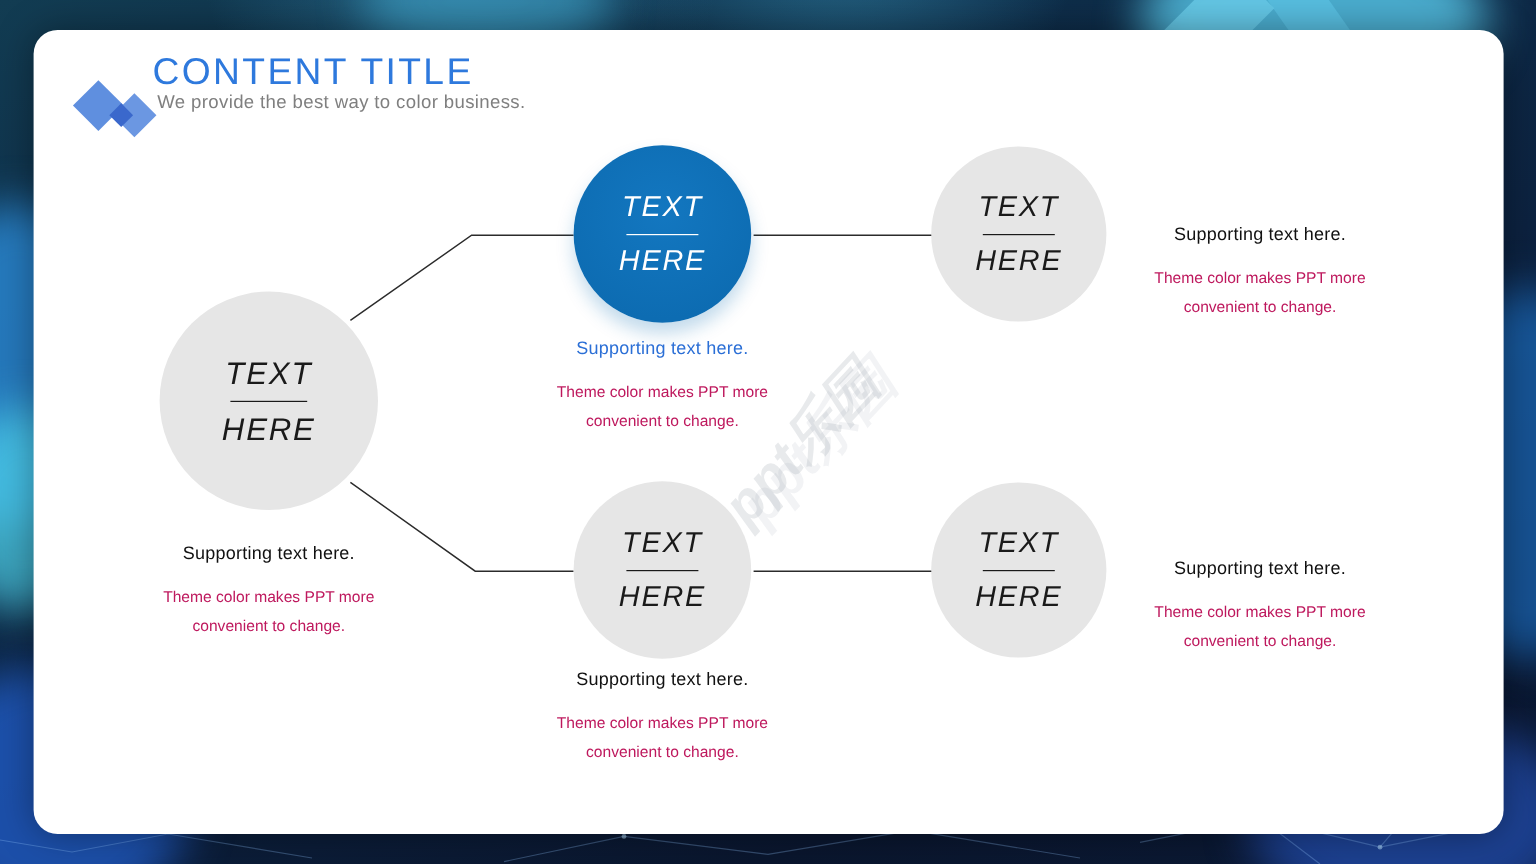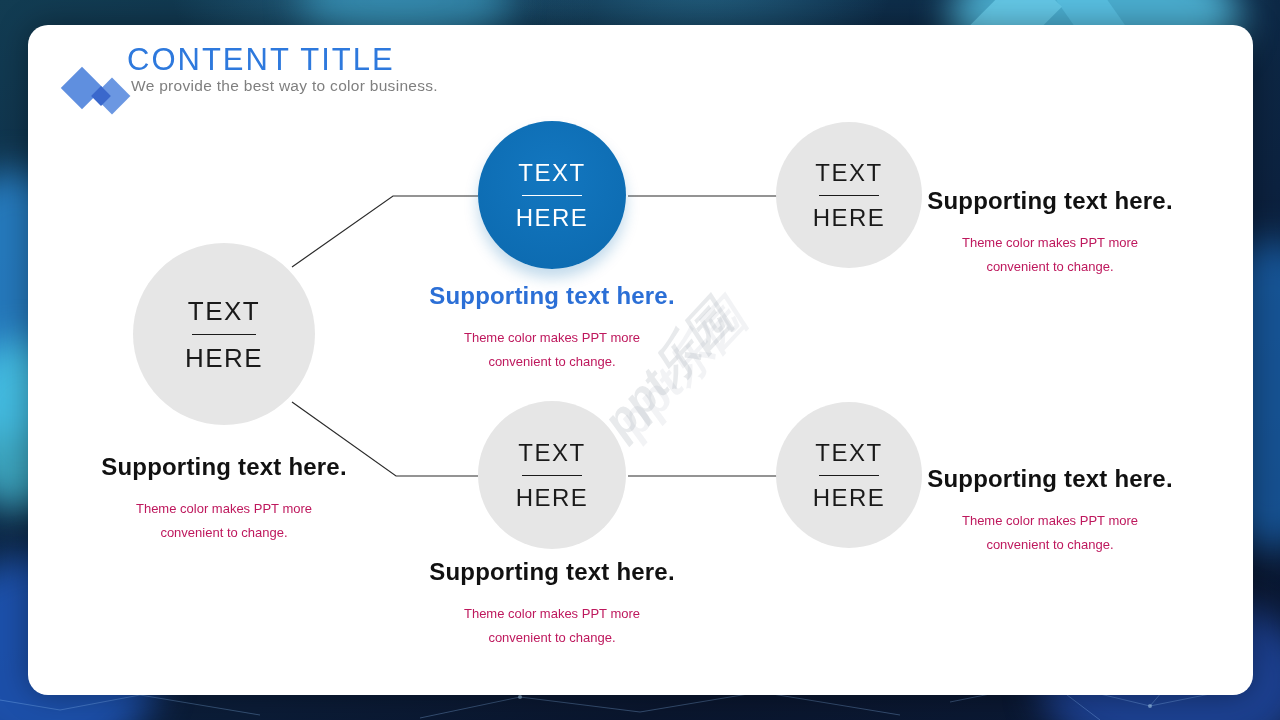--- a/index.html
+++ b/index.html
@@ -22,27 +22,27 @@
   .logo .d3{position:absolute;left:47px;top:44px;width:14px;height:14px;background:#3a68cc;transform:rotate(45deg);}
   .title{position:absolute;left:99px;top:17px;font-size:31px;letter-spacing:2px;color:#2e79dd;font-weight:400;white-space:nowrap;}
   .subtitle{position:absolute;left:103px;top:52px;font-size:15.5px;color:#7f7f7f;letter-spacing:0.3px;white-space:nowrap;}
   
   .connectors{position:absolute;left:0;top:0;}
   
   .node{position:absolute;border-radius:50%;display:flex;flex-direction:column;align-items:center;justify-content:center;}
   .node.gray{background:#e6e6e6;color:#1a1a1a;}
   .node.blue{background:radial-gradient(circle at 50% 38%, #1377c0 0%, #0d6cb2 75%);color:#ffffff;
     box-shadow:0 9px 14px rgba(14,110,180,0.25);}
-  .node-line{font-size:24px;line-height:1;letter-spacing:1.5px;}
+  .node-line{font-size:24px;line-height:1;letter-spacing:1.5px;font-style:italic;}
   .node.big .node-line{font-size:26px;}
   .node-divider{height:1px;width:60px;margin:10px 0;background:currentColor;}
   .node.big .node-divider{width:64px;}
   
   .support{position:absolute;width:300px;text-align:center;color:#111111;}
-  .support-heading{font-size:24px;font-weight:700;letter-spacing:0.2px;}
+  .support-heading{font-size:15px;font-weight:400;letter-spacing:0.2px;}
   .support-heading.blue{color:#2b6fd6;}
   .support-body{margin-top:16px;font-size:13px;line-height:24px;color:#be185d;}
   
   .watermark{position:absolute;left:520px;top:245px;width:240px;height:200px;pointer-events:none;
     display:flex;align-items:center;justify-content:center;}
   .watermark span{display:block;transform:rotate(-47deg);font-size:46px;font-weight:700;font-style:italic;
     color:rgba(140,148,160,0.20);text-shadow:10px 10px rgba(150,158,170,0.12);white-space:nowrap;}
 </style>
 </head>
 <body>

